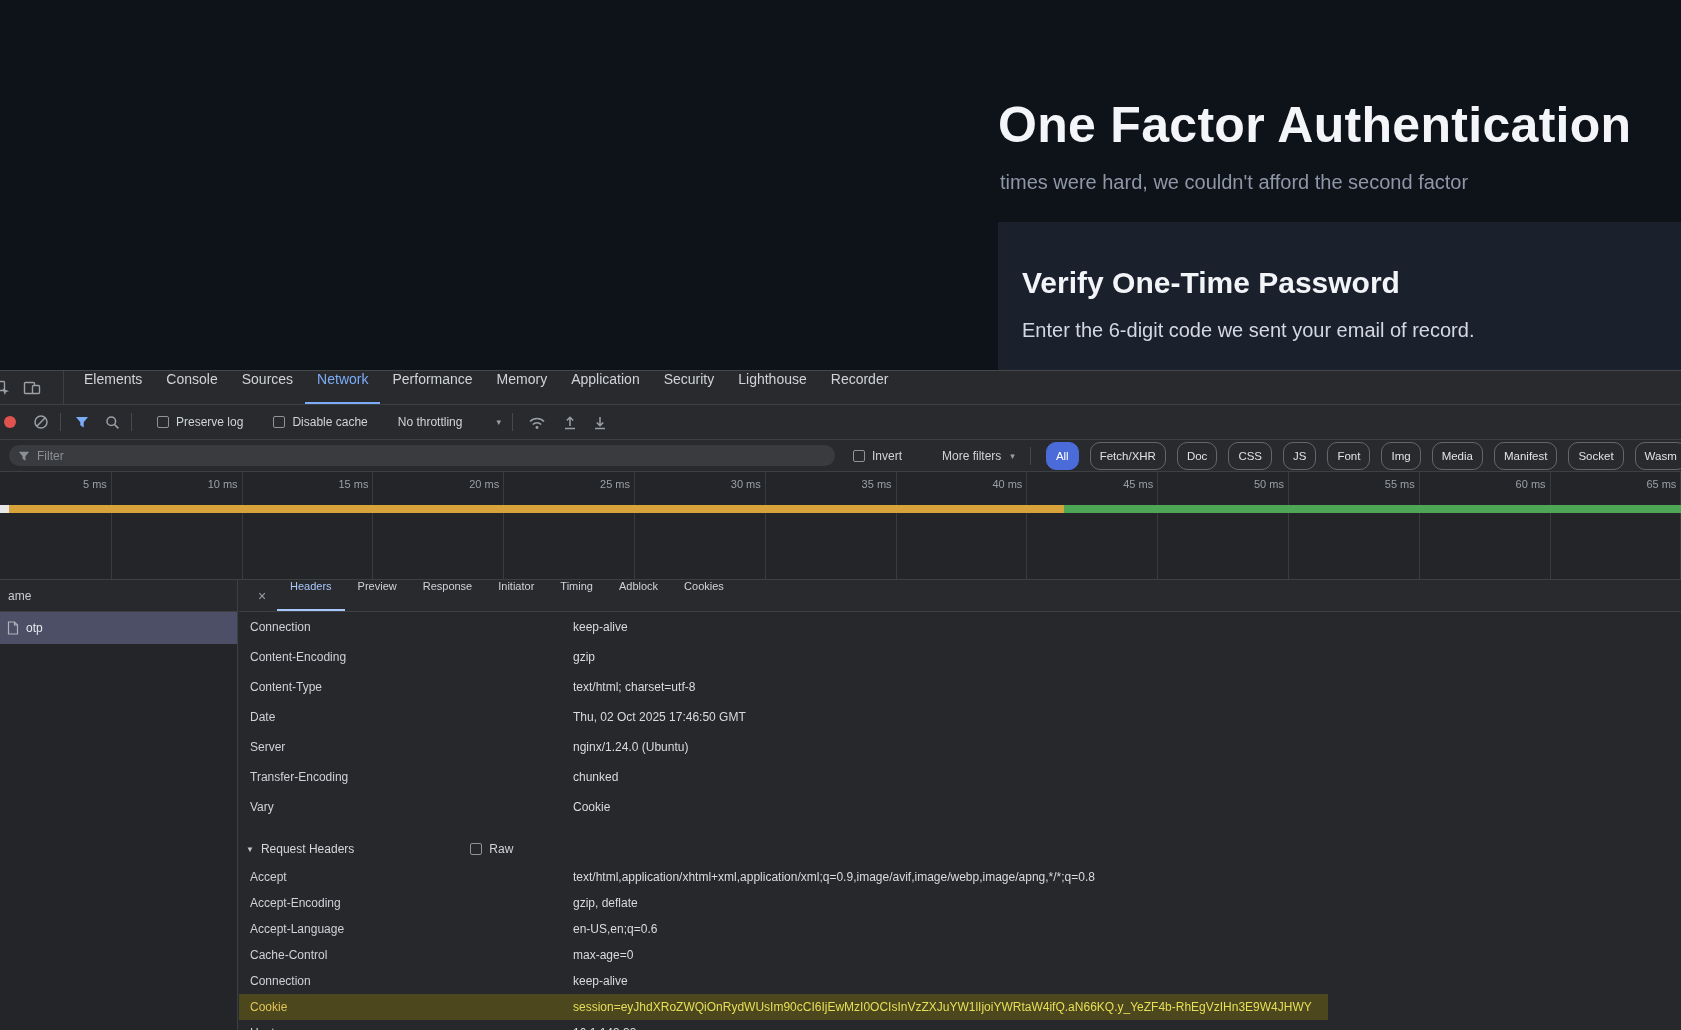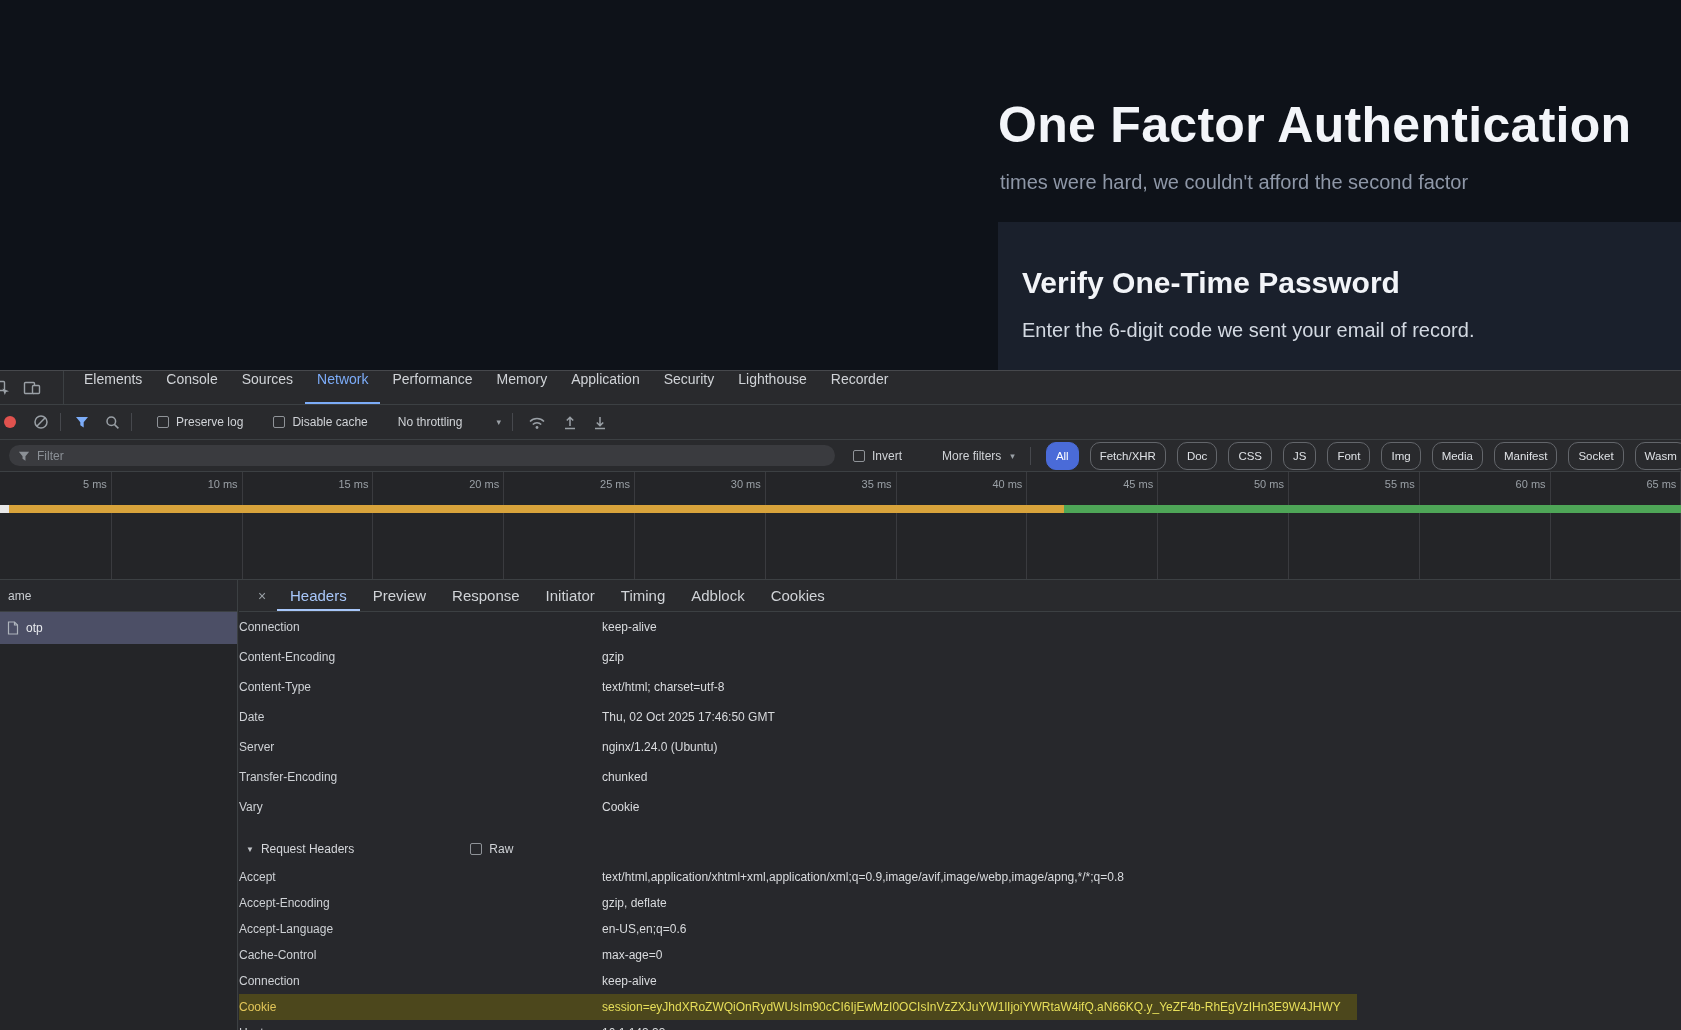--- a/index.html
+++ b/index.html
@@ -68,24 +68,24 @@
   .dt-bottom { position:absolute; top:209px; left:0; right:0; bottom:0; }
   .req-col { position:absolute; left:0; top:0; width:238px; height:100%; background:#242528; border-right:1px solid #3c4043; }
   .req-header { height:32px; display:flex; align-items:center; padding-left:8px; color:#c9ccd1; border-bottom:1px solid #3c4043; background:#28292d; }
   .req-row { height:32px; display:flex; align-items:center; gap:7px; padding-left:7px; color:#e8eaee; }
   .req-row.selected { background:#4c4f66; }
 
   .details { position:absolute; left:239px; top:0; right:0; height:100%; background:#27282c; }
   .det-tabs { height:32px; display:flex; align-items:center; border-bottom:1px solid #3c4043; background:#292a2d; padding-left:8px; }
   .det-close { width:30px; text-align:center; color:#9aa0a6; font-size:14px; flex:0 0 30px; }
   .det-tabs-list { display:flex; height:100%; }
-  .det-tab { padding:0 13px; display:flex; align-items:center; font-size:15px; color:#d0d3d7; white-space:nowrap; }
+  .det-tab { padding:0 13px; display:flex; align-items:flex-start; font-size:11px; color:#d0d3d7; white-space:nowrap; }
   .det-tab.active { color:var(--details-accent,#a8c7fa); box-shadow:inset 0 -2px 0 var(--details-accent,#a8c7fa); }
   .det-content { position:absolute; top:32px; left:0; right:0; bottom:0; overflow:hidden; }
-  .hdr-row { display:grid; grid-template-columns:323px auto; align-items:center; white-space:nowrap;gap:40px; }
+  .hdr-row { display:grid; grid-template-columns:323px auto; padding-left:11px; align-items:center; white-space:nowrap; }
   .response .hdr-row { height:30px; }
   .request .hdr-row { height:26px; }
   .hname { color:#ced1d5; }
   .hval { color:#d9dbde; }
   .hdr-row.highlight { width:max-content; background:var(--highlight-bg,#4c471c); padding-right:16px; }
   .hdr-row.highlight .hname { color:var(--highlight-name,#e2c659); }
   .hdr-row.highlight .hval { color:var(--highlight-value,#e7df5a); }
   .sec-header { height:30px; margin-top:12px; display:flex; align-items:center; padding-left:7px; color:#d5d7db; }
   .tri { font-size:8px; color:#c2c5c9; margin-right:7px; }
   .raw { margin-left:116px; }

